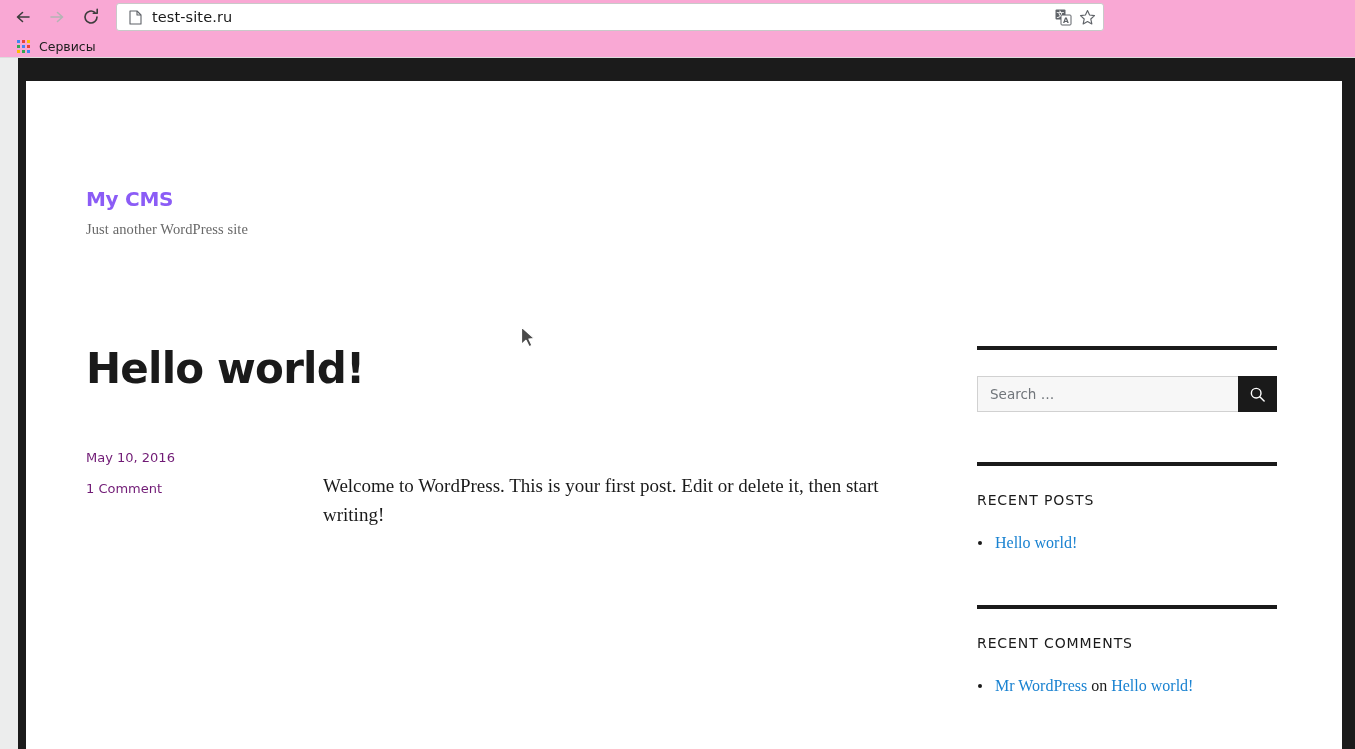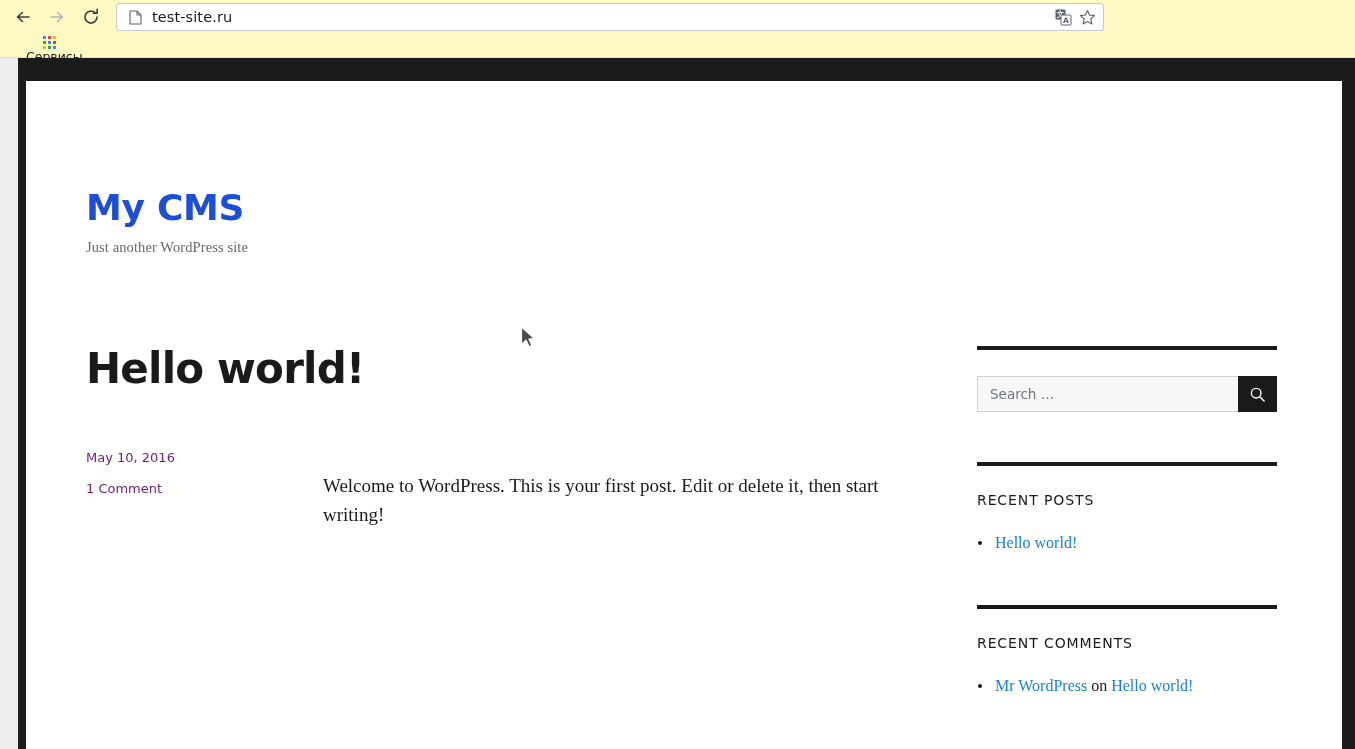--- a/index.html
+++ b/index.html
@@ -7,21 +7,21 @@
     margin: 0; padding: 0;
     width: 1355px; height: 749px;
     overflow: hidden;
     background: #eceded;
     font-family: "Liberation Sans", sans-serif;
   }
 
   
   #browser-chrome {
     position: absolute; left: 0; top: 0; width: 1355px; height: 58px;
-    background: #fef9c3;
+    background: #f9a8d4;
     border-bottom: 1px solid #dcdcdc;
   }
   #toolbar {
     position: absolute; left: 0; top: 0; width: 1355px; height: 34px;
     display: flex; align-items: center;
   }
   .nav-btn {
     width: 30px; height: 30px;
     display: flex; align-items: center; justify-content: center;
     flex: 0 0 auto;
@@ -58,21 +58,20 @@
 
   
   #bookmarks-bar {
     position: absolute; left: 0; top: 34px; width: 1355px; height: 24px;
     display: flex; align-items: center;
   }
   #bookmark-services {
     display: flex; align-items: center;
     margin-left: 13px; height: 20px; padding: 0 4px;
     border-radius: 2px;
-    flex-direction: column;
   }
   #apps-grid-icon {
     width: 13px; height: 13px;
     display: grid; grid-template-columns: repeat(3, 3px); grid-template-rows: repeat(3, 3px);
     gap: 2px;
     flex: 0 0 auto;
   }
   #apps-grid-icon i { display:block; width:3px; height:3px; }
   #bookmark-services-label {
     font-family: "DejaVu Sans", sans-serif;
@@ -98,22 +97,22 @@
     position: absolute; left: 8px; top: 23px;
     width: 1316px; height: 673px;
     background: #ffffff;
     overflow: hidden;
   }
 
   
   #site-branding { position: absolute; left: 60px; top: 107px; }
   #site-title {
     font-family: "DejaVu Sans", sans-serif;
-    font-size: 36px; font-weight: 700;
-    color: #1d4ed8; letter-spacing: -0.3px;
+    font-size: 20px; font-weight: 700;
+    color: #8b5cf6; letter-spacing: -0.3px;
     line-height: 1.1;
     margin: 0;
   }
   #site-description {
     font-family: "Liberation Serif", serif;
     font-size: 14.5px; color: #686868;
     margin: 11px 0 0 0;
     letter-spacing: 0.1px;
   }
 

